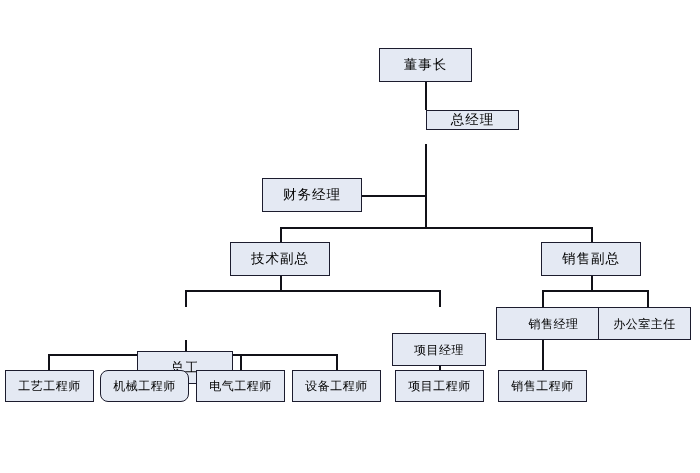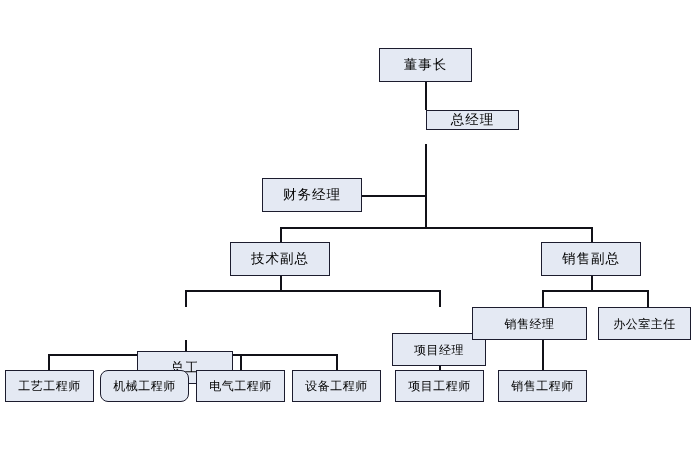--- a/index.html
+++ b/index.html
@@ -83,21 +83,21 @@
   <div class="node" style="left:230px; top:178px; width:100px; height:34px;margin-left:32px;">财务经理</div>
 
   <div class="node" style="left:230px; top:242px; width:100px; height:34px;">技术副总</div>
 
   <div class="node" style="left:541px; top:242px; width:100px; height:34px;">销售副总</div>
 
   <div class="node" style="left:137px; top:307px; width:96px; height:33px;margin-top:44px;">总工</div>
 
   <div class="node small-text" style="left:392px; top:307px; width:94px; height:33px;margin-top:26px;">项目经理</div>
 
-  <div class="node small-text" style="left:472px; top:307px; width:115px; height:33px;">销售经理</div>
+  <div class="node small-text" style="left:496px; top:307px; width:115px; height:33px;">销售经理</div>
 
   <div class="node small-text" style="left:598px; top:307px; width:93px; height:33px;">办公室主任</div>
 
   <div class="node small-text" style="left:5px; top:370px; width:89px; height:32px;">工艺工程师</div>
 
   <div class="node small-text" style="left:100px; top:370px; width:89px; height:32px;border-radius:8px;">机械工程师</div>
 
   <div class="node small-text" style="left:196px; top:370px; width:89px; height:32px;">电气工程师</div>
 
   <div class="node small-text" style="left:292px; top:370px; width:89px; height:32px;">设备工程师</div>

